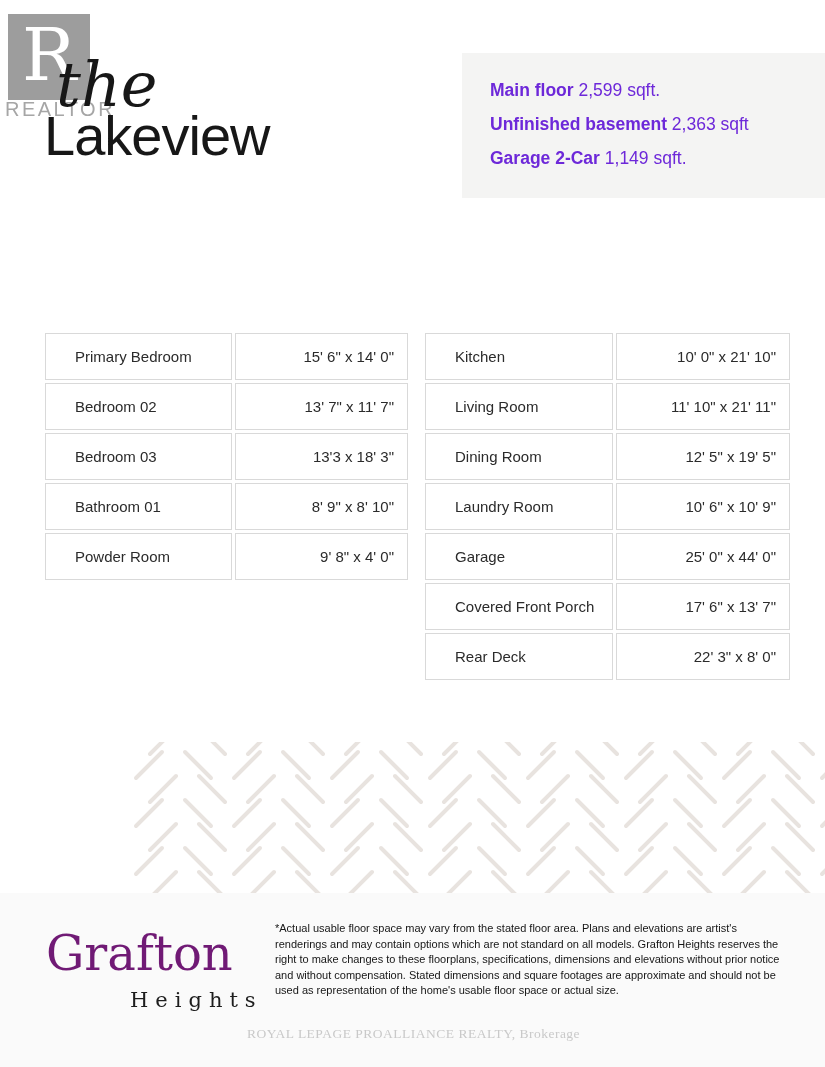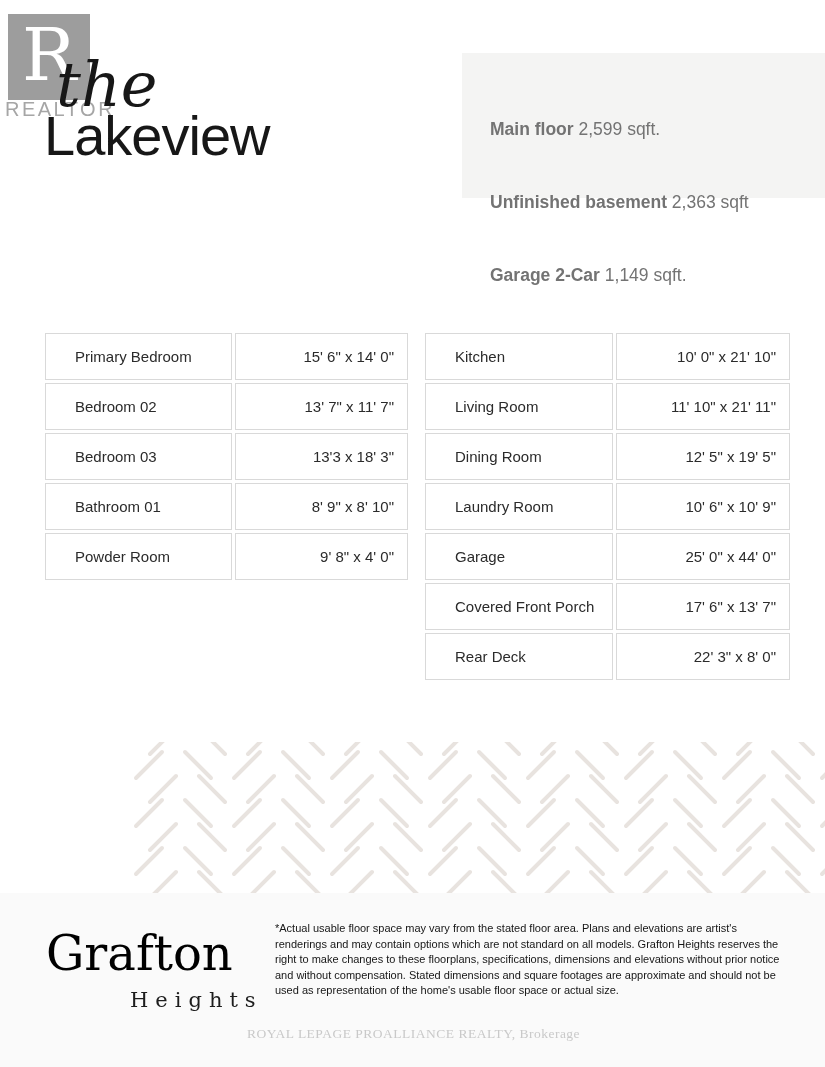--- a/index.html
+++ b/index.html
@@ -62,23 +62,22 @@
   .specs-box {
     position: absolute;
     left: 462px; top: 53px;
     width: 363px; height: 145px;
     background: #f4f4f3;
     padding: 20px 0 0 28px;
   }
   .spec-line {
     font-size: 17.5px;
     line-height: 34px;
-    color: #737373;
+    color: #6d28d9;
     white-space: nowrap;
-    margin-top: 39px;
   }
   .spec-line b { font-weight: 700; }
 
   
   .rooms-table {
     position: absolute;
     border-collapse: separate;
     border-spacing: 3px;
     table-layout: fixed;
   }
@@ -107,21 +106,21 @@
     position: absolute;
     left: 0; top: 893px;
     width: 825px; height: 174px;
     background: #fafafa;
   }
   .brand-line1 {
     position: absolute;
     left: 46px; top: 32px;
     font-family: "DejaVu Serif", serif;
     font-size: 48px;
-    color: #000000;
+    color: #701a75;
   }
   .brand-line2 {
     position: absolute;
     left: 130px; top: 95px;
     font-family: "DejaVu Serif", serif;
     font-size: 21px;
     letter-spacing: 7px;
     color: #1d1d1d;
   }
   .disclaimer {

